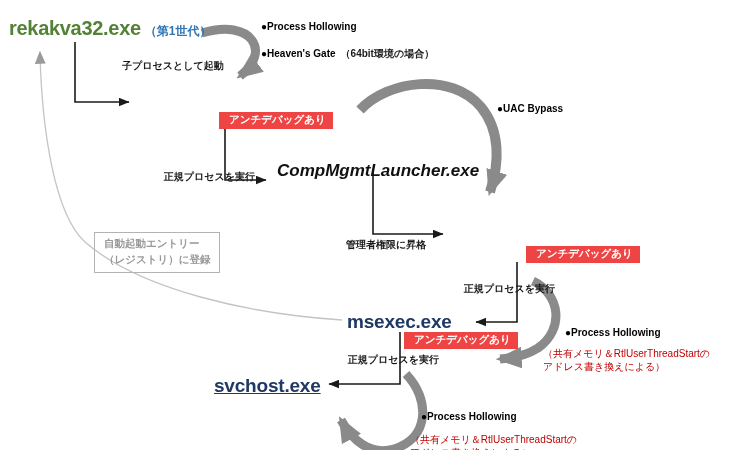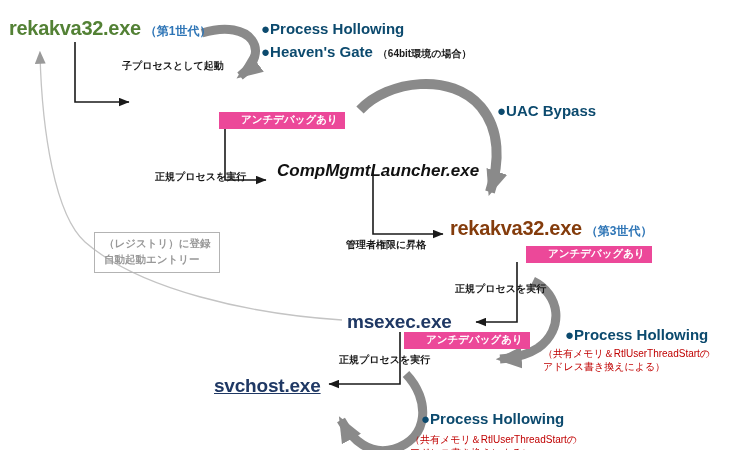--- a/index.html
+++ b/index.html
@@ -8,32 +8,32 @@
   #stage{position:absolute;left:0;top:12px;width:610px;height:450px;}
   #connectors{position:absolute;left:0;top:0;z-index:1;}
   .lbl{position:absolute;z-index:2;white-space:nowrap;line-height:1.1;}
   .pname{font-weight:bold;font-size:20px;letter-spacing:-0.3px;}
   .pname-sm{font-weight:bold;font-size:19px;letter-spacing:-0.2px;}
   .c-gen1{color:#538135;}
   .c-gen2{color:#7030a0;}
   .c-gen3{color:#843c0c;}
   .c-sys{color:#1f3864;}
   .genlabel{font-weight:bold;font-size:12px;color:#2e75b6;margin-left:4px;}
-  .badge{position:absolute;z-index:2;background:#ec4899;color:#ffffff;
-         font-weight:bold;font-size:10.5px;padding:1px 7px 2px 22px;white-space:nowrap;}
+  .badge{position:absolute;z-index:2;background:#ef4444;color:#ffffff;
+         font-weight:bold;font-size:10.5px;padding:1px 7px 2px 10px;white-space:nowrap;}
   .edgelabel{font-weight:bold;font-size:10px;color:#1a1a1a;margin-left:42px;}
   .launcher{font-weight:bold;font-style:italic;font-size:17px;color:#111111;}
-  .redhead{font-weight:bold;font-size:15px;color:#0c4a6e;}
+  .redhead{font-weight:bold;font-size:10px;color:#000000;}
   .rednote{position:absolute;z-index:2;font-weight:normal;font-size:10px;color:#c00000;
            text-align:left;line-height:1.25;white-space:nowrap;}
   .hgnote{font-weight:bold;font-size:10px;color:#1a1a1a;margin-left:5px;}
   .regbox{position:absolute;z-index:2;border:1px solid #b3b3b3;color:#999999;
           font-weight:bold;font-size:10.5px;line-height:1.5;padding:3px 9px 4px 9px;
           white-space:nowrap;background:transparent;}
-  .ralign{text-align:left;}
+  .ralign{text-align:right;}
 </style>
 </head>
 <body>
 
 <div id="stage">
 
   <svg id="connectors" width="738" height="450" viewBox="0 0 738 450">
     <defs>
       <marker id="mb" viewBox="0 0 10 8" refX="9.5" refY="4" markerWidth="11" markerHeight="9" markerUnits="userSpaceOnUse" orient="auto">
         <path d="M0,0 L10,4 L0,8 Z" fill="#1a1a1a"></path>
@@ -65,23 +65,20 @@
   </svg>
 
   <div class="lbl" style="left:9px;top:5px;">
     <span class="pname c-gen1">rekakva32.exe</span><span class="genlabel">（第1世代）</span>
   </div>
 
   <div class="badge" style="left:219px;top:100px;">アンチデバッグあり</div>
 
   <div class="lbl launcher" style="left:277px;top:138px;margin-top:12px;">CompMgmtLauncher.exe</div>
 
-  <div class="lbl" style="left:450px;top:205px;">
-    <span class="pname c-gen3">rekakva32.exe</span><span class="genlabel">（第3世代）</span>
-  </div>
   <div class="badge" style="left:526px;top:234px;">アンチデバッグあり</div>
 
   <div class="lbl pname-sm c-sys" style="left:347px;top:300px;">msexec.exe</div>
   <div class="badge" style="left:404px;top:320px;">アンチデバッグあり</div>
 
   <div class="lbl pname-sm c-sys" style="left:214px;top:364px;text-decoration:underline;">svchost.exe</div>
 
   <div class="lbl edgelabel" style="left:80px;top:48px;">子プロセスとして起動</div>
   <div class="lbl edgelabel ralign" style="left:113px;top:159px;width:100px;">正規プロセスを実行</div>
   <div class="lbl edgelabel" style="left:304px;top:227px;">管理者権限に昇格</div>
@@ -100,17 +97,17 @@
     <div>アドレス書き換えによる）</div>
   </div>
 
   <div class="lbl redhead" style="left:421px;top:399px;">●Process Hollowing</div>
   <div class="rednote" style="left:410px;top:422px;width:190px;">
     <div>（共有メモリ＆RtlUserThreadStartの</div>
     <div>アドレス書き換えによる）</div>
   </div>
 
   <div class="regbox" style="left:94px;top:220px;">
+    <div>自動起動エントリー</div>
     <div>（レジストリ）に登録</div>
-    <div>自動起動エントリー</div>
   </div>
 
 </div>
 
 </body></html>

